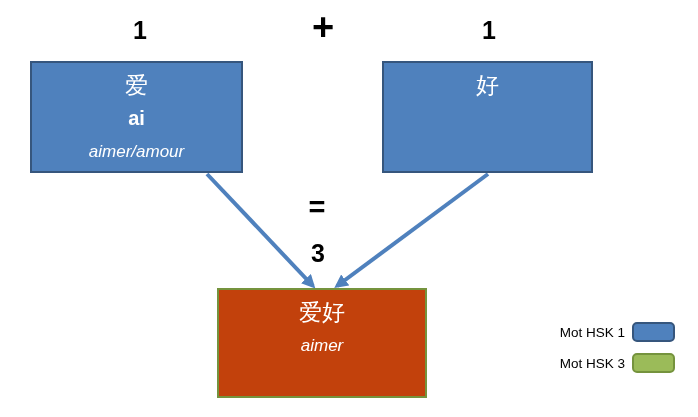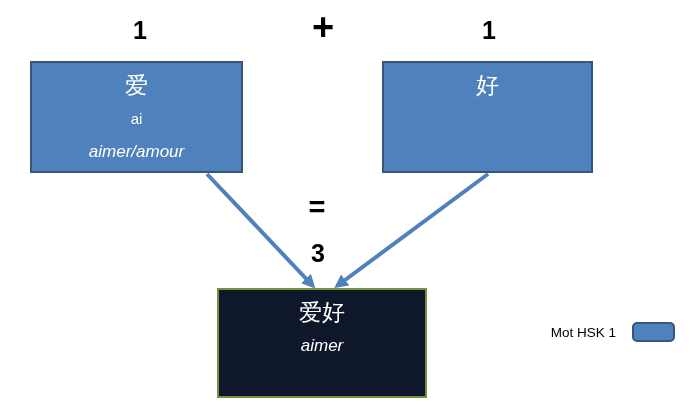--- a/index.html
+++ b/index.html
@@ -5,39 +5,39 @@
   html,body{margin:0;padding:0;background:#ffffff;}
   .diagram{
     position:relative;width:698px;height:417px;background:#ffffff;
     font-family:"Liberation Sans",sans-serif;overflow:hidden;
   }
   .node{
     position:absolute;box-sizing:border-box;border:2px solid;
     color:#ffffff;text-align:center;padding-top:5px;
   }
   .node .hanzi{font-size:23px;line-height:34px;font-family:"Liberation Sans","DejaVu Sans",sans-serif;}
-  .node .pinyin{font-size:15px;line-height:33px;}
+  .node .pinyin{font-size:20px;line-height:33px;font-weight:bold;}
   .node .gloss{font-size:17px;line-height:33px;font-style:italic;}
   #node-left{left:30px;top:61px;width:213px;height:112px;}
   #node-right{left:382px;top:61px;width:211px;height:112px;}
   #node-result{left:217px;top:288px;width:210px;height:110px;}
   .score,.operator{
     position:absolute;width:60px;text-align:center;
     font-weight:bold;color:#000000;
   }
   .score{font-size:25px;}
   #score-left{left:110px;top:16px;}
   #score-right{left:459px;top:16px;}
   #score-result{left:288px;top:239px;}
   #op-plus{left:293px;top:6px;font-size:38px;}
   #op-equals{left:287px;top:191px;font-size:29px;}
   .arrows{position:absolute;left:0;top:0;pointer-events:none;}
   .legend-row{
     position:absolute;left:517px;width:158px;height:24px;
-    display:flex;align-items:center;justify-content:flex-end;gap:16px;
+    display:flex;align-items:center;justify-content:flex-end;gap:7px;
   }
   #legend-row-hsk1{top:320px;}
   #legend-row-hsk3{top:351px;}
   .legend-label{font-size:13.5px;color:#000000;white-space:nowrap;}
   .legend-swatch{box-sizing:border-box;width:43px;height:20px;border:2px solid;border-radius:5px;}
 </style>
 </head>
 <body>
 
 <div class="diagram">
@@ -61,23 +61,27 @@
   <div class="node" id="node-left" style="background-color: rgb(79, 129, 189); border-color: rgb(54, 86, 125);">
     <div class="hanzi">爱</div>
     <div class="pinyin">ai</div>
     <div class="gloss">aimer/amour</div>
   </div>
 
   <div class="node" id="node-right" style="background-color: rgb(79, 129, 189); border-color: rgb(54, 86, 125);">
     <div class="hanzi">好</div>
   </div>
 
-  <div class="node" id="node-result" style="background-color: #0f172a; border-color: rgb(117, 147, 61);">
+  <div class="node" id="node-result" style="background-color: #c2410c; border-color: rgb(117, 147, 61);">
     <div class="hanzi">爱好</div>
     <div class="gloss">aimer</div>
   </div>
 
   <div class="legend-row" id="legend-row-hsk1">
     <span class="legend-label">Mot HSK 1</span>
     <span class="legend-swatch" style="background-color: rgb(79, 129, 189); border-color: rgb(54, 86, 125);"></span>
   </div>
+  <div class="legend-row" id="legend-row-hsk3">
+    <span class="legend-label">Mot HSK 3</span>
+    <span class="legend-swatch" style="background-color: rgb(155, 187, 89); border-color: rgb(117, 147, 61);"></span>
+  </div>
 
 </div>
 
 </body></html>

